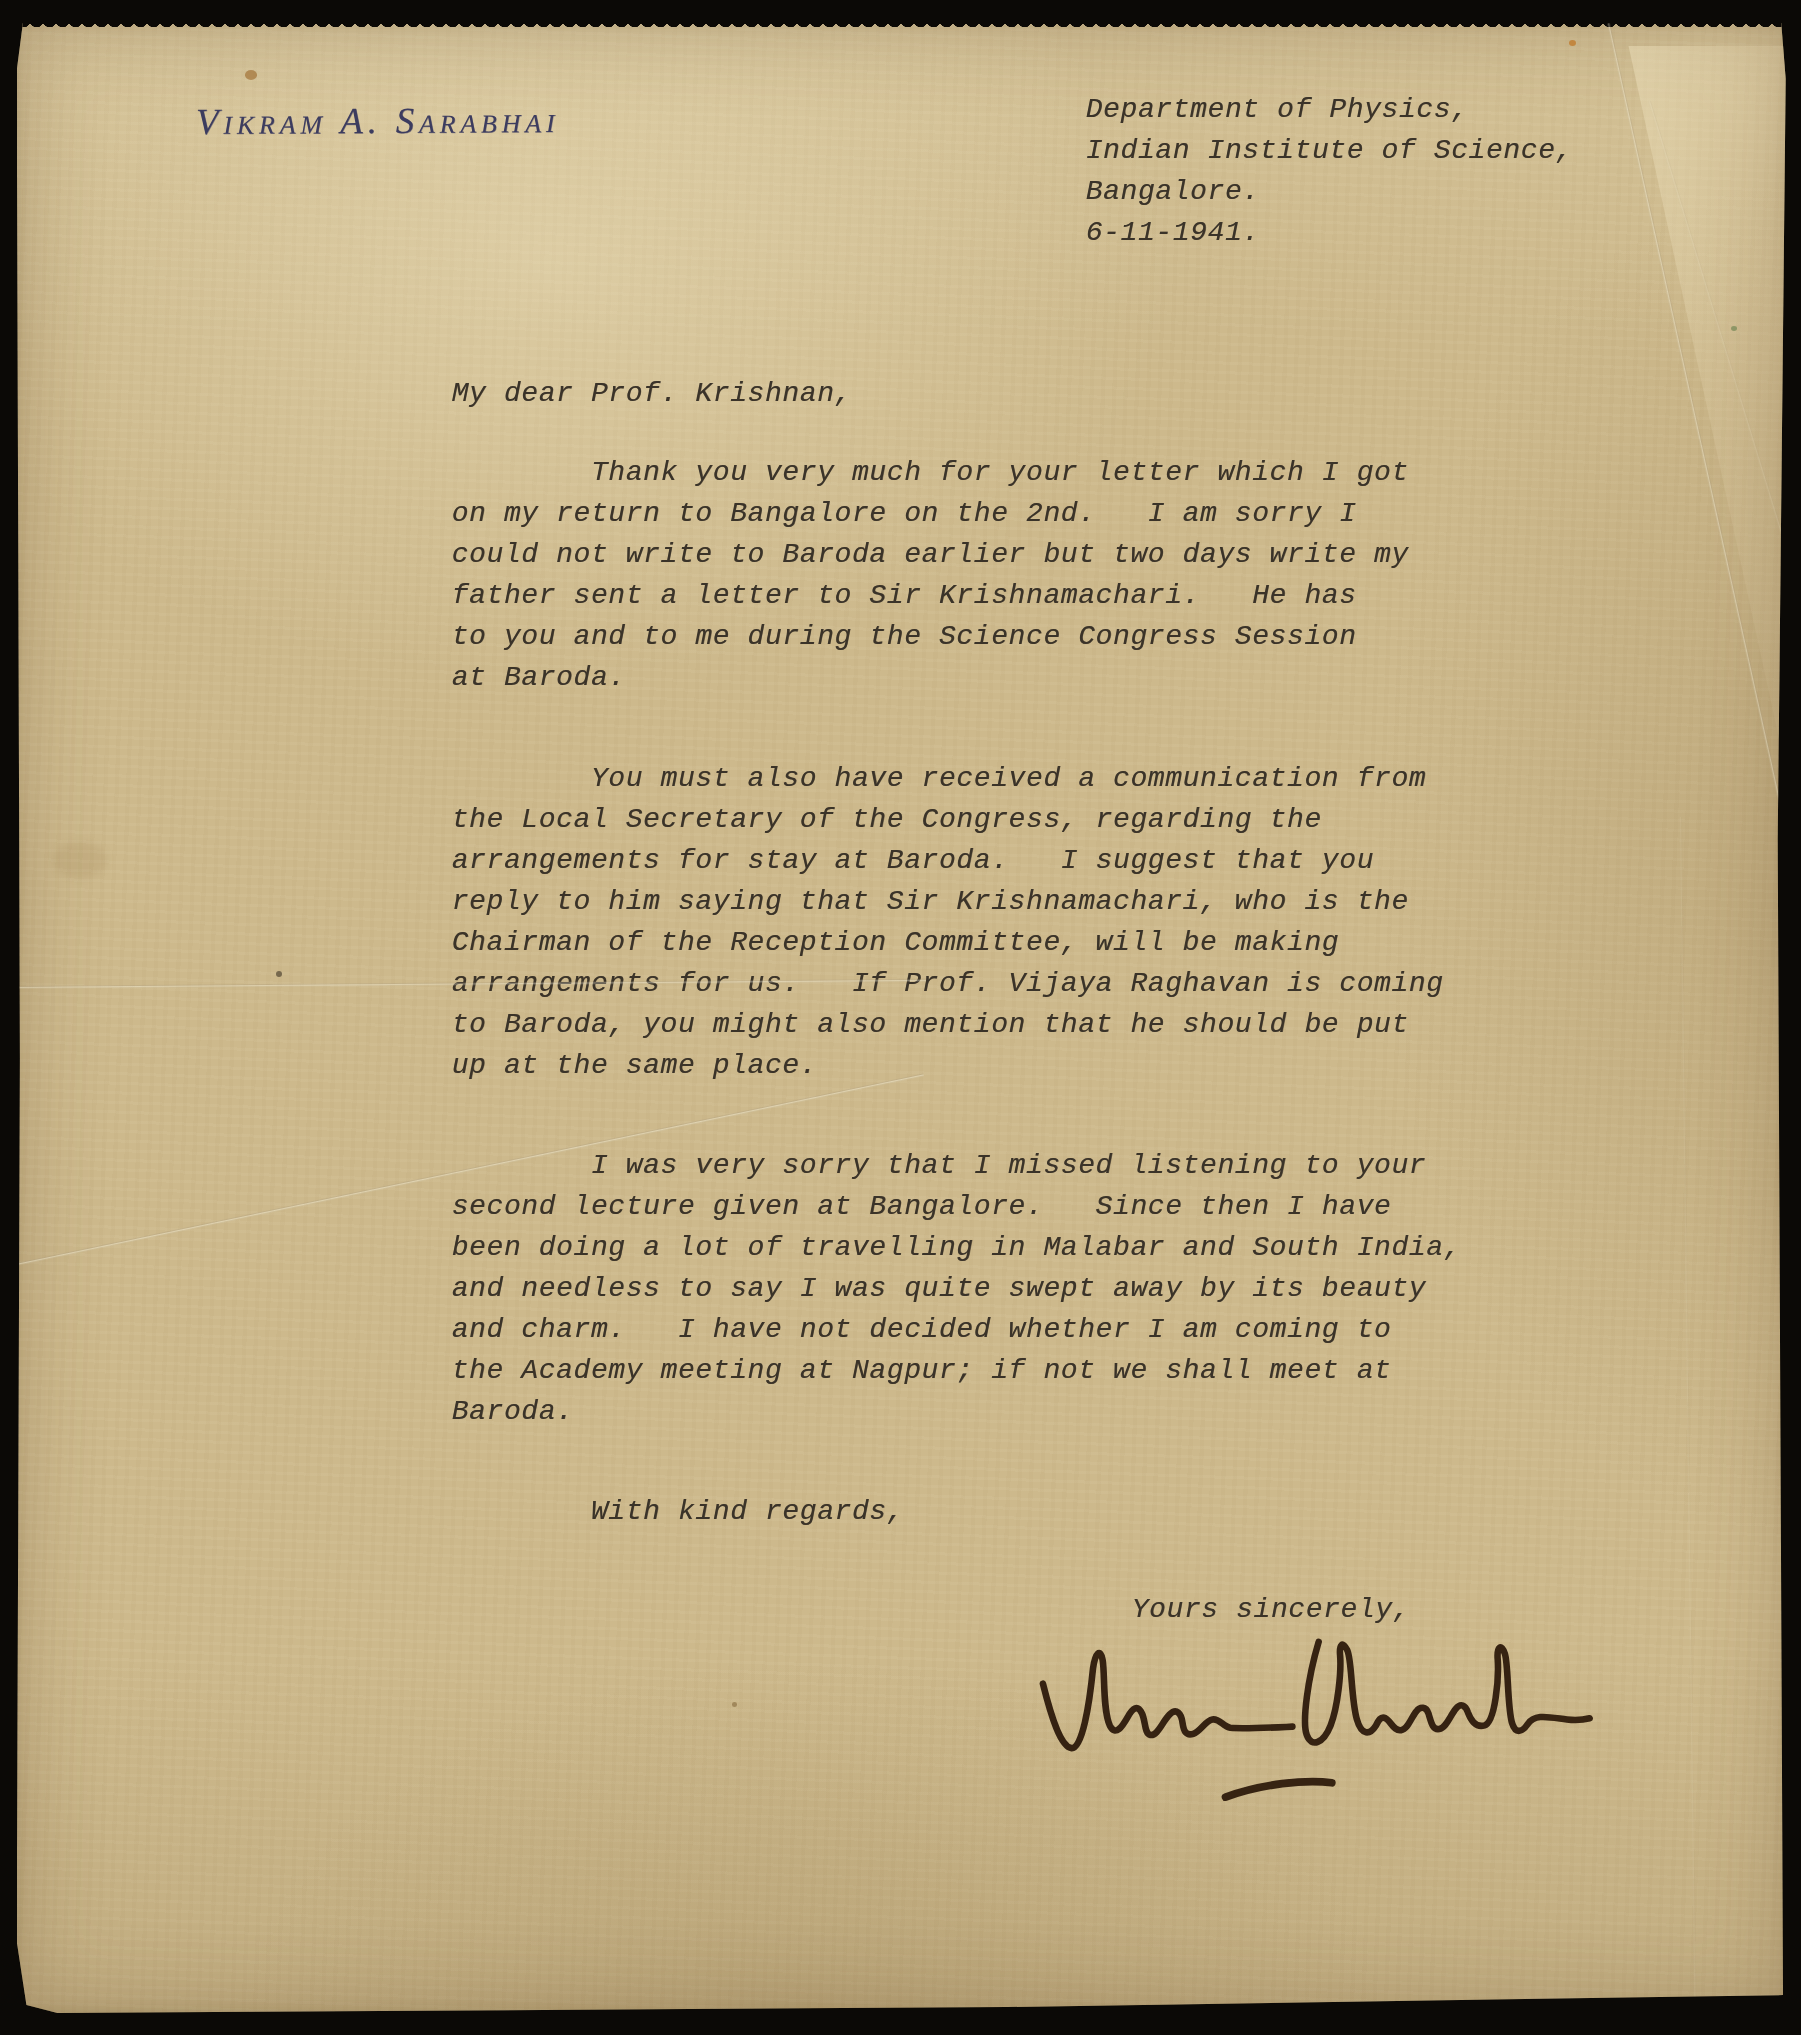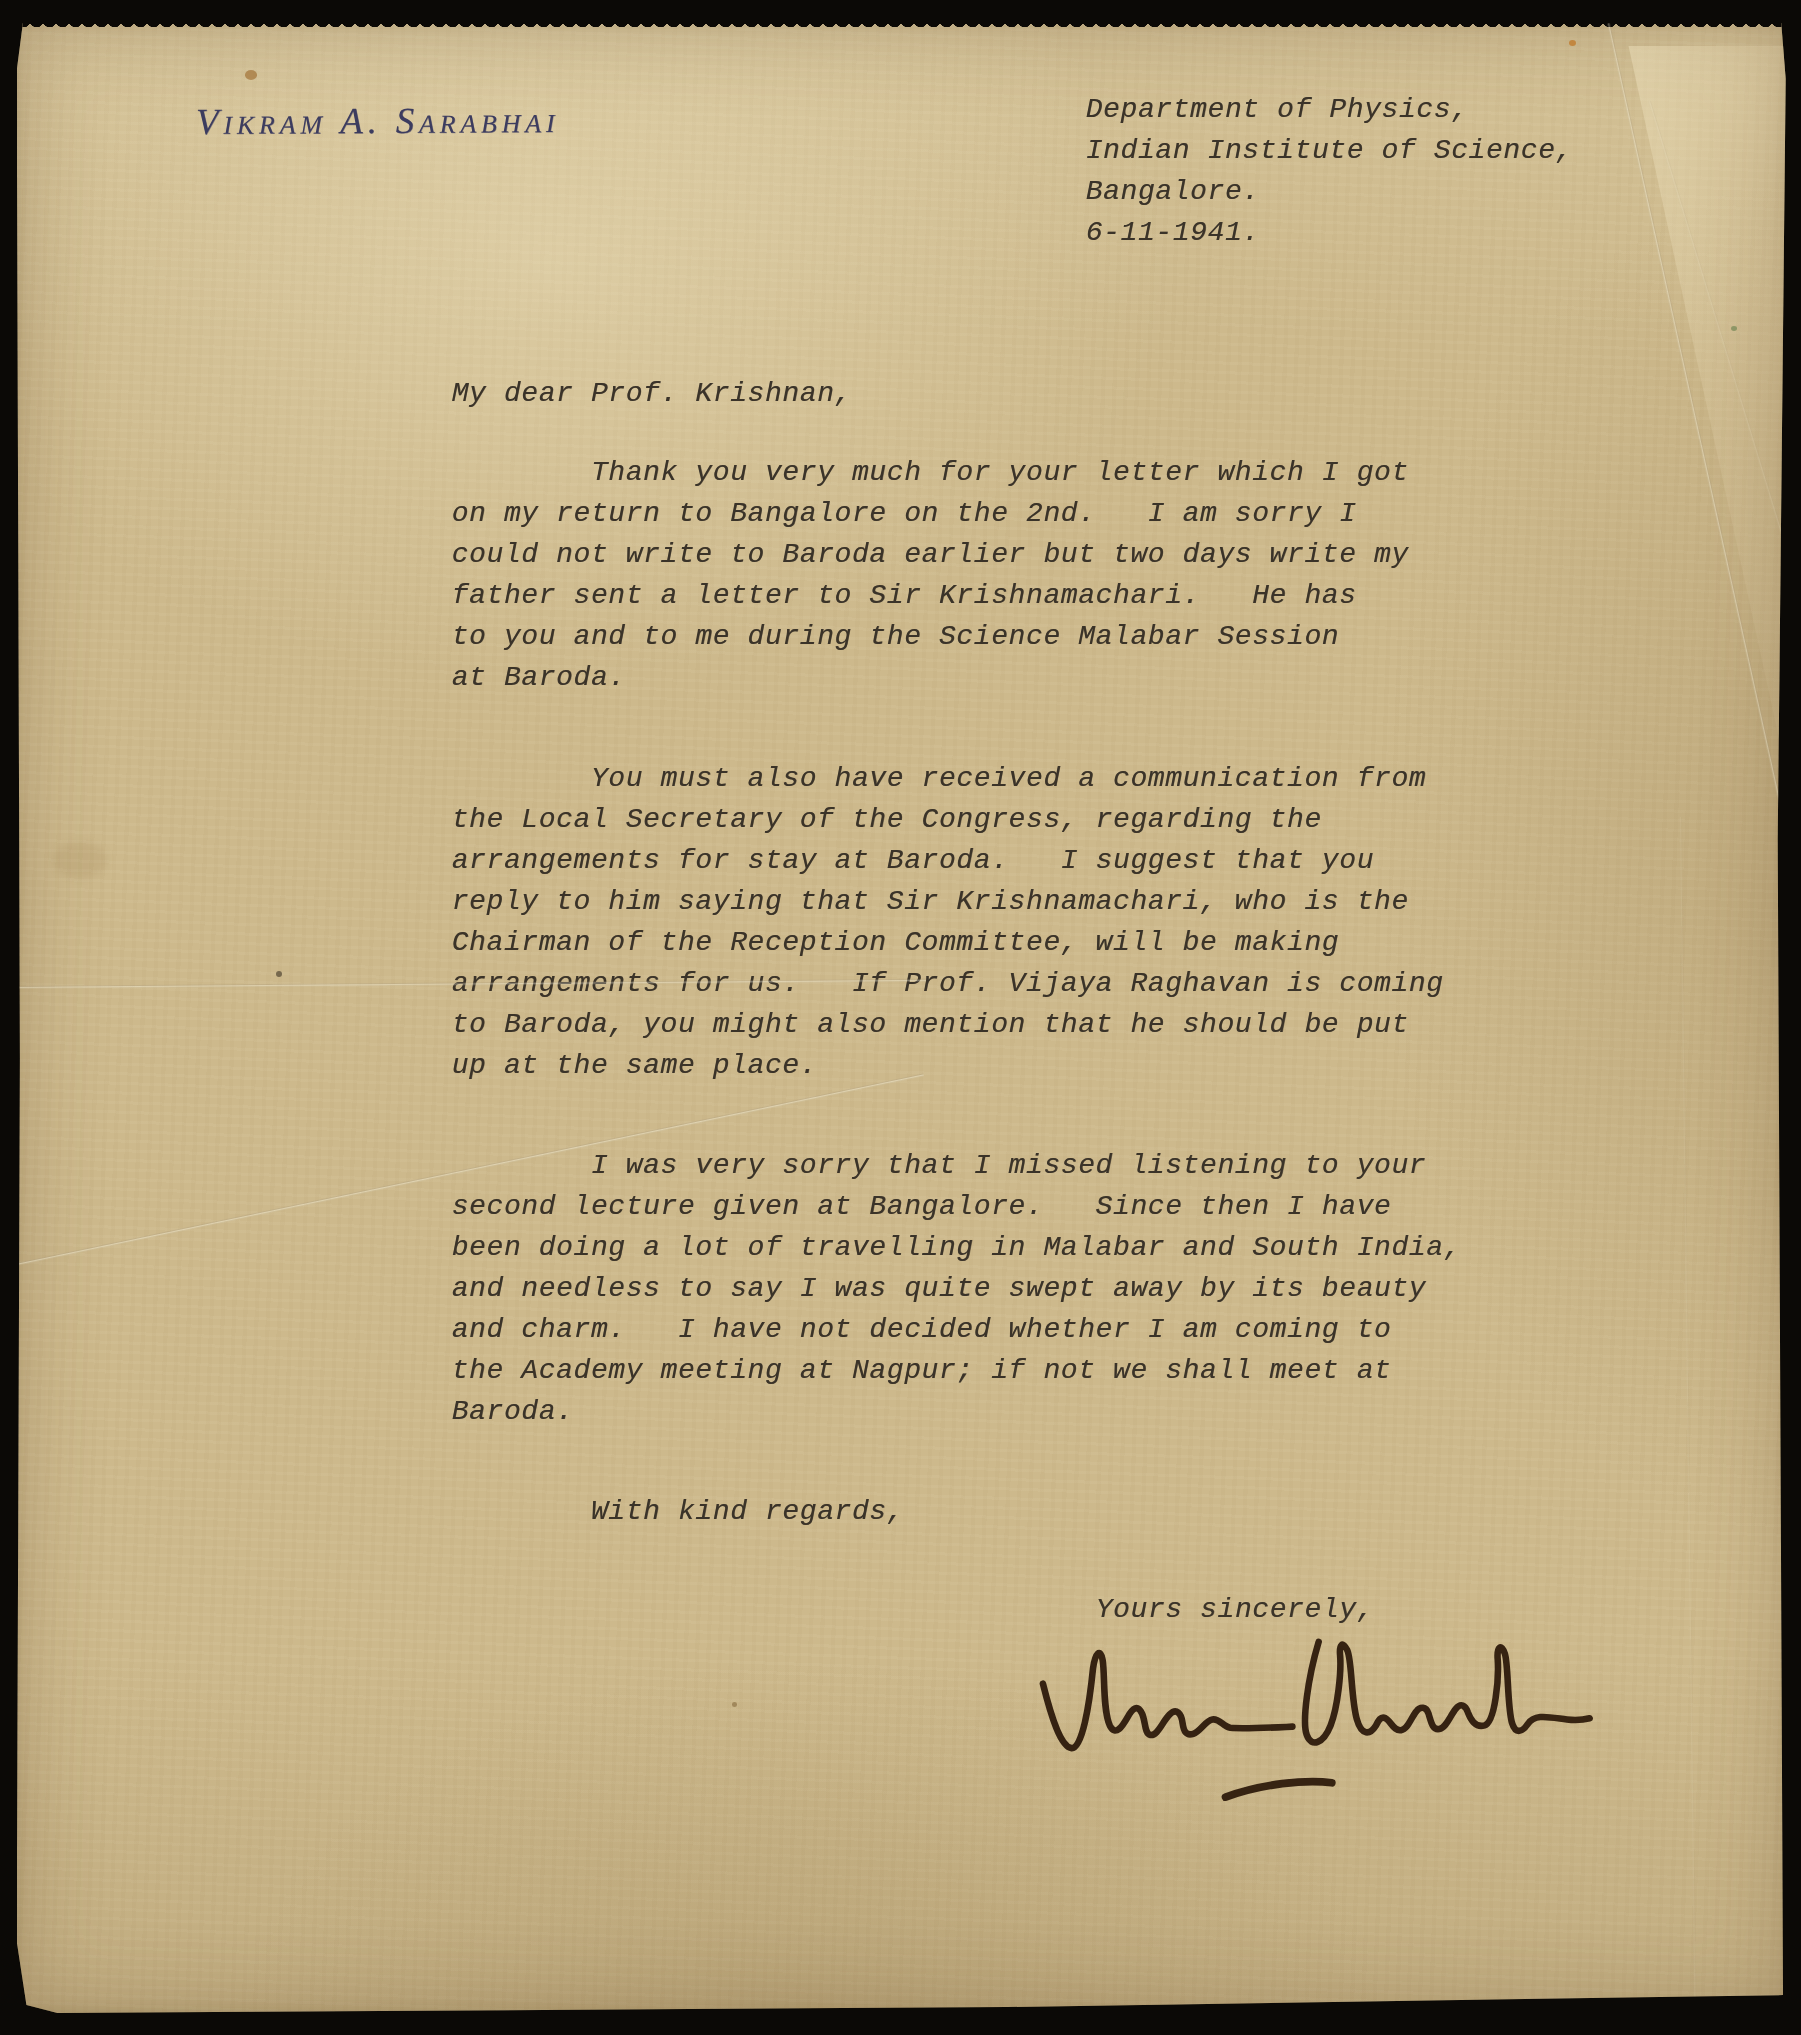--- a/index.html
+++ b/index.html
@@ -43,21 +43,21 @@
     color:#3c3c5f;
     text-shadow:0.4px 0.5px 0.6px rgba(50,50,90,0.45);
     transform:rotate(-0.3deg);
   }
   .address{position:absolute;left:1069px;top:66px;}
   .bodycol{position:absolute;left:435px;top:350px;width:1224px;}
   .salutation{margin:0 0 38px 0;}
   .para{margin:0 0 59px 0;}
   .para.p1{margin-bottom:60px;}
   .closing{margin:0;}
-  .signoff{position:absolute;left:1079px;top:1566px;text-align:right;}
+  .signoff{position:absolute;left:1115px;top:1566px;text-align:right;}
   .signature{position:absolute;left:1008px;top:1577px;width:573px;height:227px;}
   .crease{position:absolute;transform-origin:0 0;pointer-events:none;}
   .crease-line{
     height:3px;
     background:linear-gradient(to bottom, rgba(95,72,38,0.28), rgba(255,252,234,0.55) 55%, rgba(95,72,38,0.12));
     filter:blur(0.6px);
   }
   .fold-flap{
     position:absolute;left:1586px;top:23px;width:199px;height:830px;
     clip-path:polygon(13% 0, 100% 0, 100% 96%);
@@ -84,21 +84,21 @@
   </div>
 
   <div class="bodycol typed">
     <div class="salutation tline">My dear Prof. Krishnan,</div>
 
     <div class="para p1">
       <div class="tline">        Thank you very much for your letter which I got</div>
       <div class="tline">on my return to Bangalore on the 2nd.   I am sorry I</div>
       <div class="tline">could not write to Baroda earlier but two days write my</div>
       <div class="tline">father sent a letter to Sir Krishnamachari.   He has</div>
-      <div class="tline">to you and to me during the Science Malabar Session</div>
+      <div class="tline">to you and to me during the Science Congress Session</div>
       <div class="tline">at Baroda.</div>
     </div>
 
     <div class="para">
       <div class="tline">        You must also have received a communication from</div>
       <div class="tline">the Local Secretary of the Congress, regarding the</div>
       <div class="tline">arrangements for stay at Baroda.   I suggest that you</div>
       <div class="tline">reply to him saying that Sir Krishnamachari, who is the</div>
       <div class="tline">Chairman of the Reception Committee, will be making</div>
       <div class="tline">arrangements for us.   If Prof. Vijaya Raghavan is coming</div>

